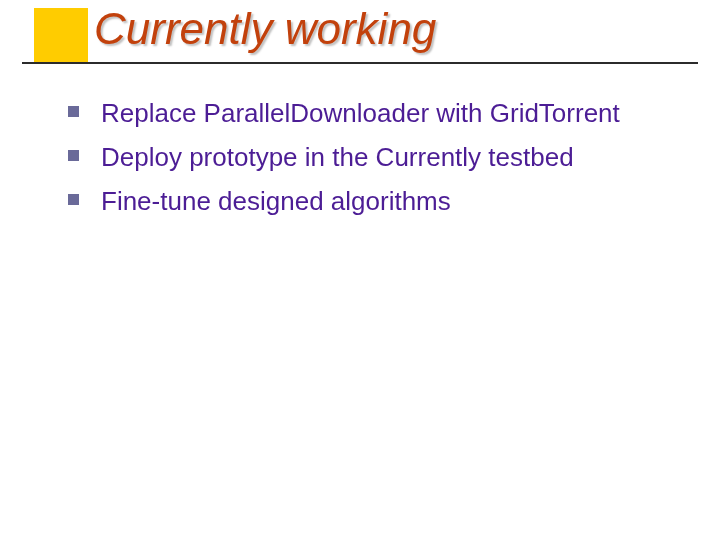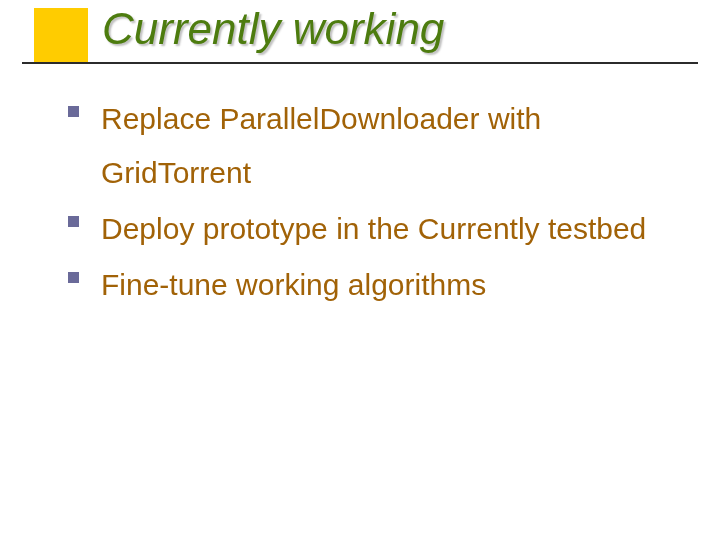--- a/index.html
+++ b/index.html
@@ -22,24 +22,24 @@
     top: 8px;
     left: 34px;
     width: 54px;
     height: 54px;
     background: #ffcc00;
     z-index: 0;
   }
   .title {
     position: absolute;
     top: 4px;
-    left: 102px;
+    left: 94px;
     font-size: 44px;
     font-style: italic;
-    color: #4d7c0f;
+    color: #c2410c;
     text-shadow: 2px 2px 2px rgba(0,0,0,0.25);
     z-index: 1;
     white-space: nowrap;
   }
   .rule {
     position: absolute;
     top: 62px;
     left: 22px;
     right: 22px;
     border-top: 2px solid #2b2b2b;
@@ -57,23 +57,23 @@
   }
   .bullet {
     flex: 0 0 auto;
     width: 11px;
     height: 11px;
     background: #6a6a99;
     margin-top: 14px;
     margin-right: 22px;
   }
   .text {
-    font-size: 30px;
-    line-height: 54px;
-    color: #a16207;
+    font-size: 26px;
+    line-height: 42px;
+    color: #4c1d95;
   }
 </style>
 </head>
 <body>
 
 <div class="slide">
   <div class="accent-box"></div>
   <div class="title">Currently working</div>
   <div class="rule"></div>
 
@@ -81,16 +81,16 @@
     <div class="item">
       <span class="bullet"></span>
       <span class="text">Replace ParallelDownloader with GridTorrent</span>
     </div>
     <div class="item">
       <span class="bullet"></span>
       <span class="text">Deploy prototype in the Currently testbed</span>
     </div>
     <div class="item">
       <span class="bullet"></span>
-      <span class="text">Fine-tune working algorithms</span>
+      <span class="text">Fine-tune designed algorithms</span>
     </div>
   </div>
 </div>
 
 </body></html>

